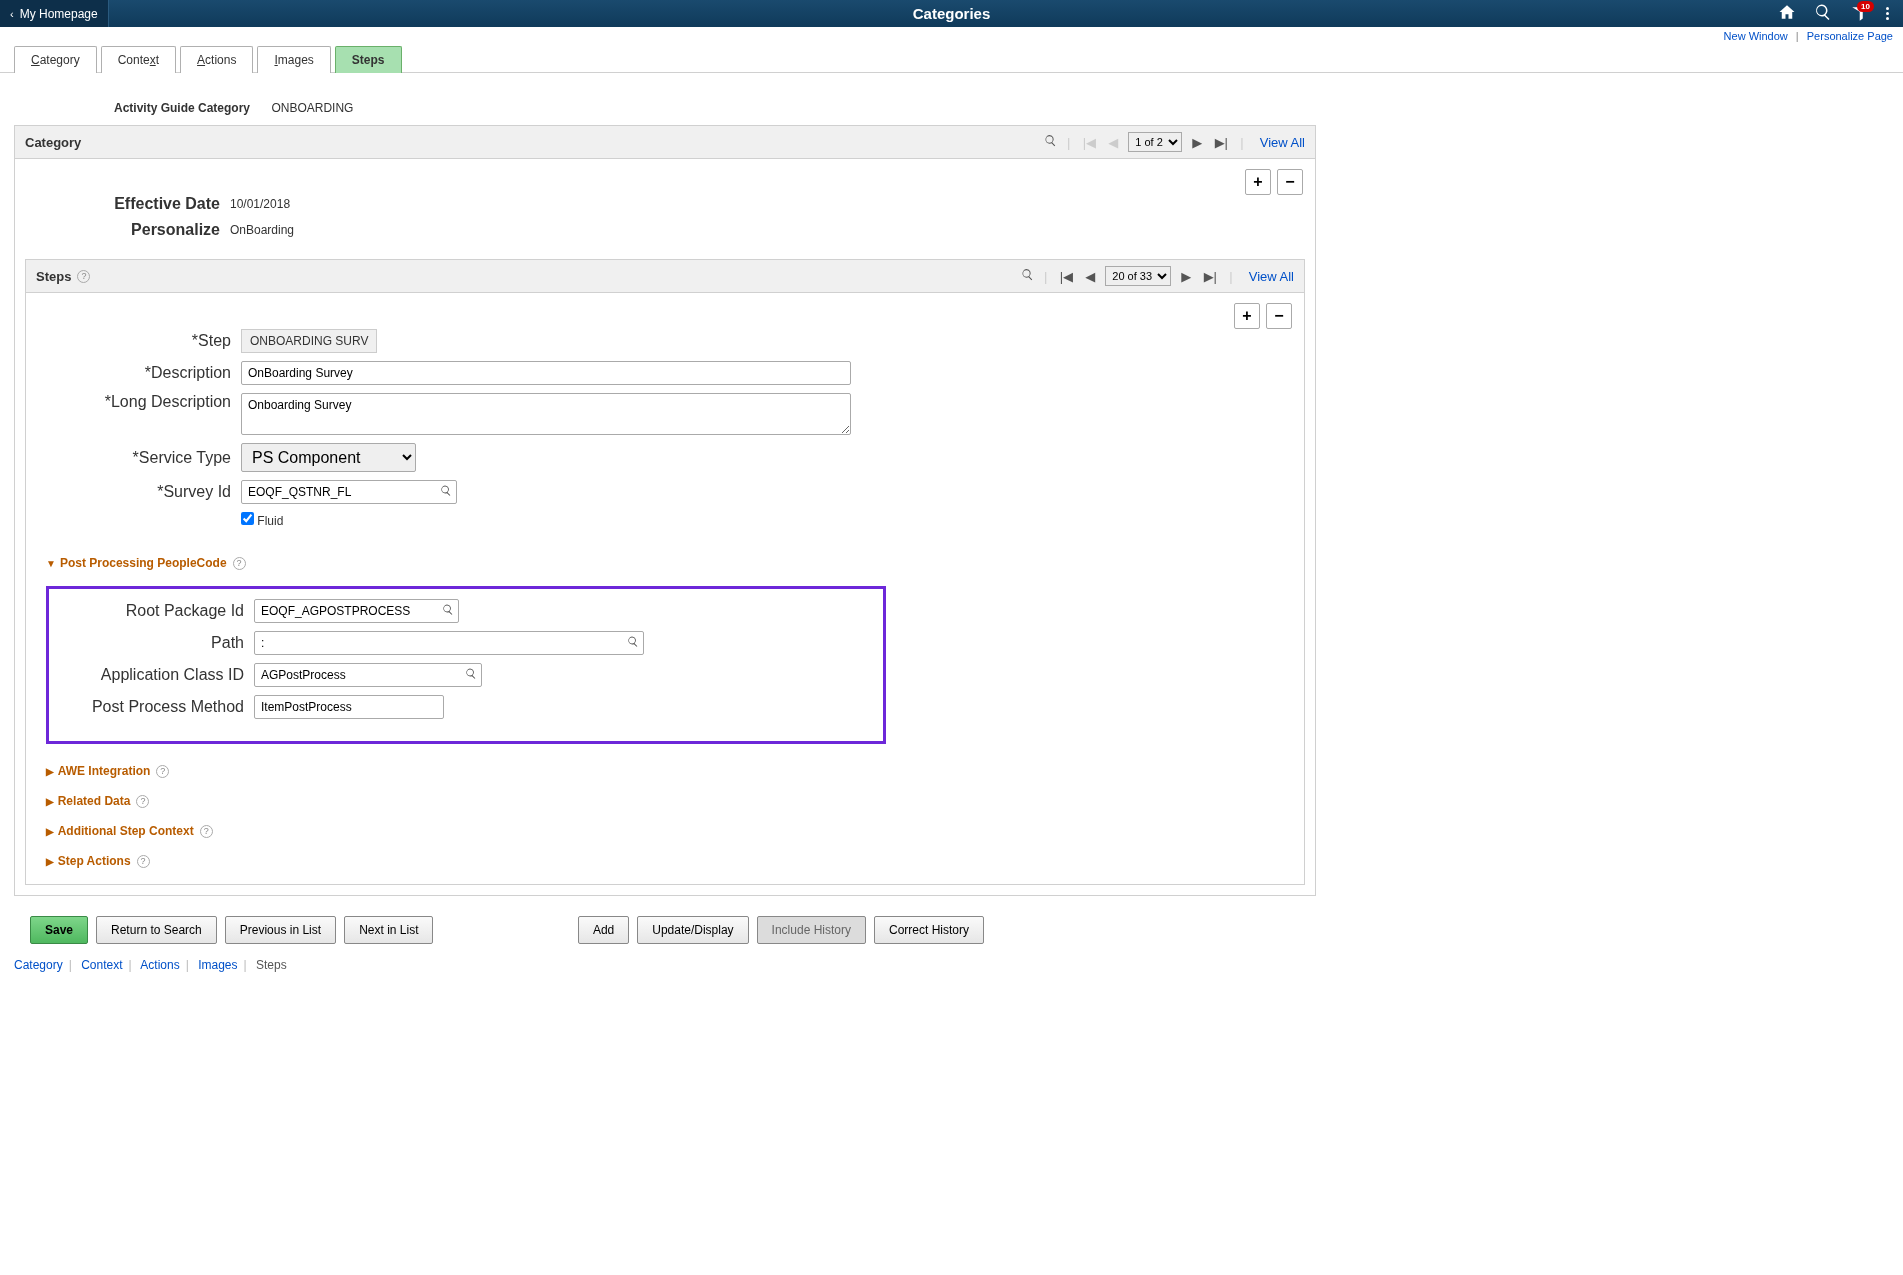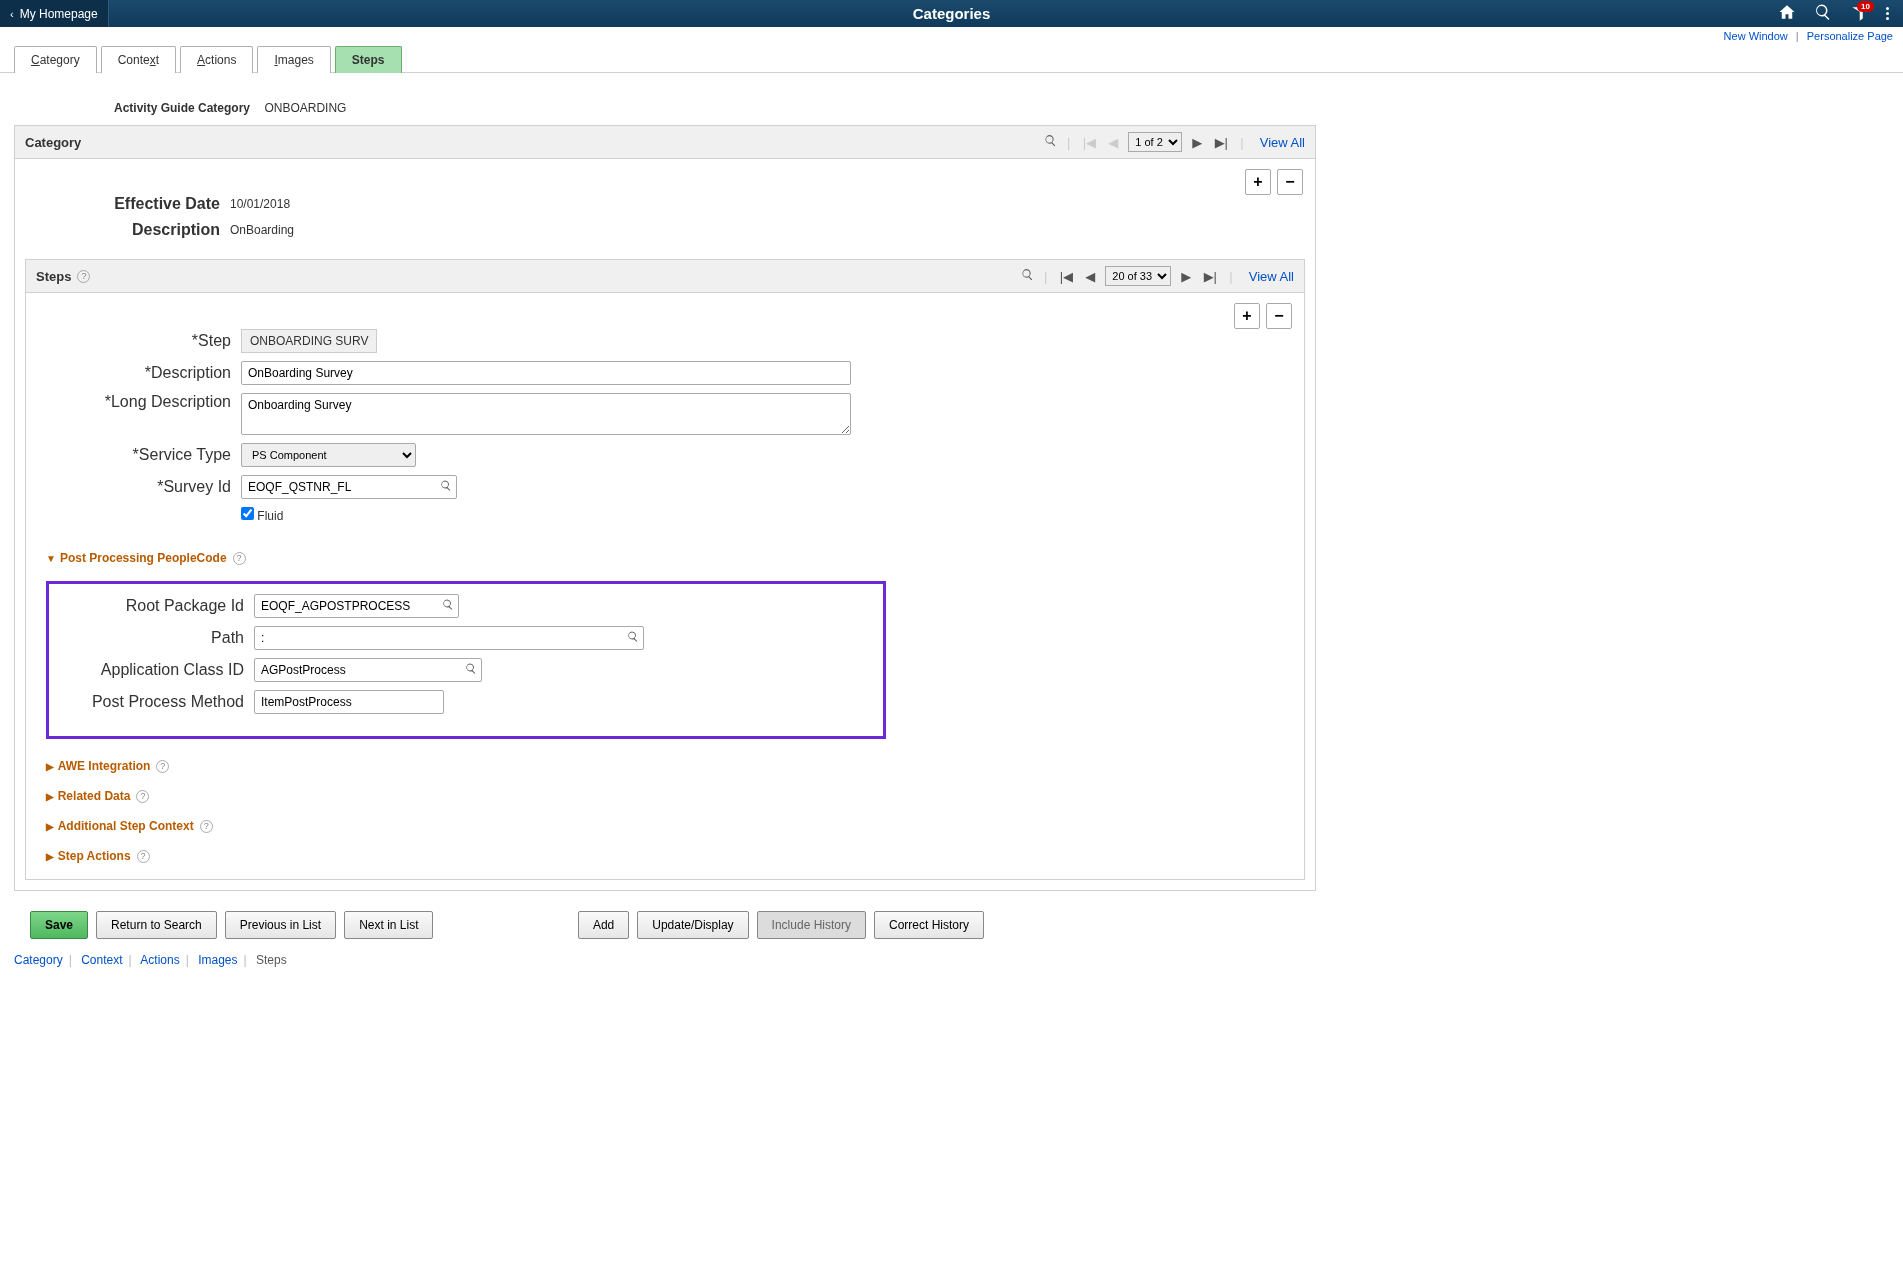--- a/index.html
+++ b/index.html
@@ -22,21 +22,21 @@
 .toplinks .sep { color: #888; margin: 0 5px; }
 
 .tabs { display: flex; gap: 4px; padding: 0 14px; border-bottom: 1px solid #d0d0d0; }
 .tab { border: 1px solid #b0b0b0; border-bottom: none; background: #fff; padding: 6px 16px; font-size: 12px; border-radius: 2px 2px 0 0; cursor: pointer; position: relative; top: 1px; }
 .tab.active { background: #a7e0b0; border-color: #6ab06a; font-weight: bold; }
 .tab u { text-decoration: underline; }
 
 .content { padding: 10px 14px 30px 14px; max-width: 1330px; }
 
 .meta-row { padding: 18px 0 10px 100px; font-size: 12px; }
-.meta-row .lbl { font-weight: bold; margin-right: 11px; }
+.meta-row .lbl { font-weight: bold; margin-right: 18px; }
 
 .section { border: 1px solid #d0d0d0; margin-bottom: 6px; }
 .section-head { background: #f0f0f0; border-bottom: 1px solid #d0d0d0; padding: 6px 10px; display: flex; align-items: center; font-size: 13px; }
 .section-head .title { font-weight: bold; color: #333; }
 .section-head .help { margin-left: 6px; color: #888; border: 1px solid #aaa; border-radius: 50%; width: 13px; height: 13px; display: inline-flex; align-items: center; justify-content: center; font-size: 9px; }
 .nav-ctrls { margin-left: auto; display: flex; align-items: center; gap: 6px; color: #888; }
 .nav-ctrls .divider { color: #ccc; margin: 0 4px; }
 .nav-ctrls .nav-btn { width: 18px; text-align: center; cursor: pointer; color: #555; }
 .nav-ctrls .nav-btn.disabled { color: #ccc; }
 .nav-ctrls select { border: 1px solid #aaa; font-size: 11px; padding: 2px 2px; }
@@ -45,21 +45,21 @@
 
 .plusminus { display: flex; gap: 6px; justify-content: flex-end; padding: 10px 12px 0 0; }
 .plusminus button { width: 26px; height: 26px; border: 1px solid #aaa; background: #fff; font-size: 16px; font-weight: bold; cursor: pointer; border-radius: 2px; }
 
 .form-grid { padding: 0 20px 12px 20px; }
 .form-row { display: flex; align-items: center; margin-bottom: 8px; }
 .form-row .flabel { width: 195px; text-align: right; padding-right: 10px; font-size: 16px; color: #333; }
 .form-row .fvalue { font-size: 12px; }
 .form-row input[type=text] { border: 1px solid #aaa; padding: 4px 6px; font-size: 12px; border-radius: 2px; }
 .form-row textarea { border: 1px solid #aaa; padding: 4px 6px; font-size: 12px; border-radius: 2px; resize: both; }
-.form-row select { border: 1px solid #aaa; padding: 4px 6px; font-size: 11px; border-radius: 2px; }
+.form-row select { border: 1px solid #aaa; padding: 4px 6px; font-size: 16px; border-radius: 2px; }
 .form-row .readonly { background: #f0f0f0; border: 1px solid #ccc; padding: 4px 8px; display: inline-block; }
 .lookup-wrap { position: relative; display: inline-block; }
 .lookup-wrap input { padding-right: 22px !important; }
 .lookup-wrap .lookup-icon { position: absolute; right: 5px; top: 50%; transform: translateY(-50%); cursor: pointer; }
 .lookup-wrap .lookup-icon svg { width: 12px; height: 12px; fill: #555; }
 
 .inner-section { border: 3px solid #6d28d9; margin: 8px 0 12px 20px; max-width: 840px; }
 .collapsible { padding: 8px 0 8px 20px; }
 .collapsible .chead { color: #b85c00; font-weight: bold; font-size: 12px; cursor: pointer; display: flex; align-items: center; }
 .collapsible .chead .tri { margin-right: 4px; font-size: 10px; }
@@ -154,21 +154,21 @@
     <div class="plusminus">
       <button>+</button>
       <button>−</button>
     </div>
     <div class="form-grid">
       <div class="form-row">
         <div class="flabel" style="font-weight:bold">Effective Date</div>
         <div class="fvalue">10/01/2018</div>
       </div>
       <div class="form-row">
-        <div class="flabel" style="font-weight:bold">Description</div>
+        <div class="flabel" style="font-weight:bold">Personalize</div>
         <div class="fvalue">OnBoarding</div>
       </div>
     </div>
 
     <div class="section" style="margin:0 10px 10px 10px">
       <div class="section-head">
         <span class="title">Steps</span>
         <span class="help">?</span>
         <div class="nav-ctrls">
           <span><svg viewBox="0 0 24 24">

